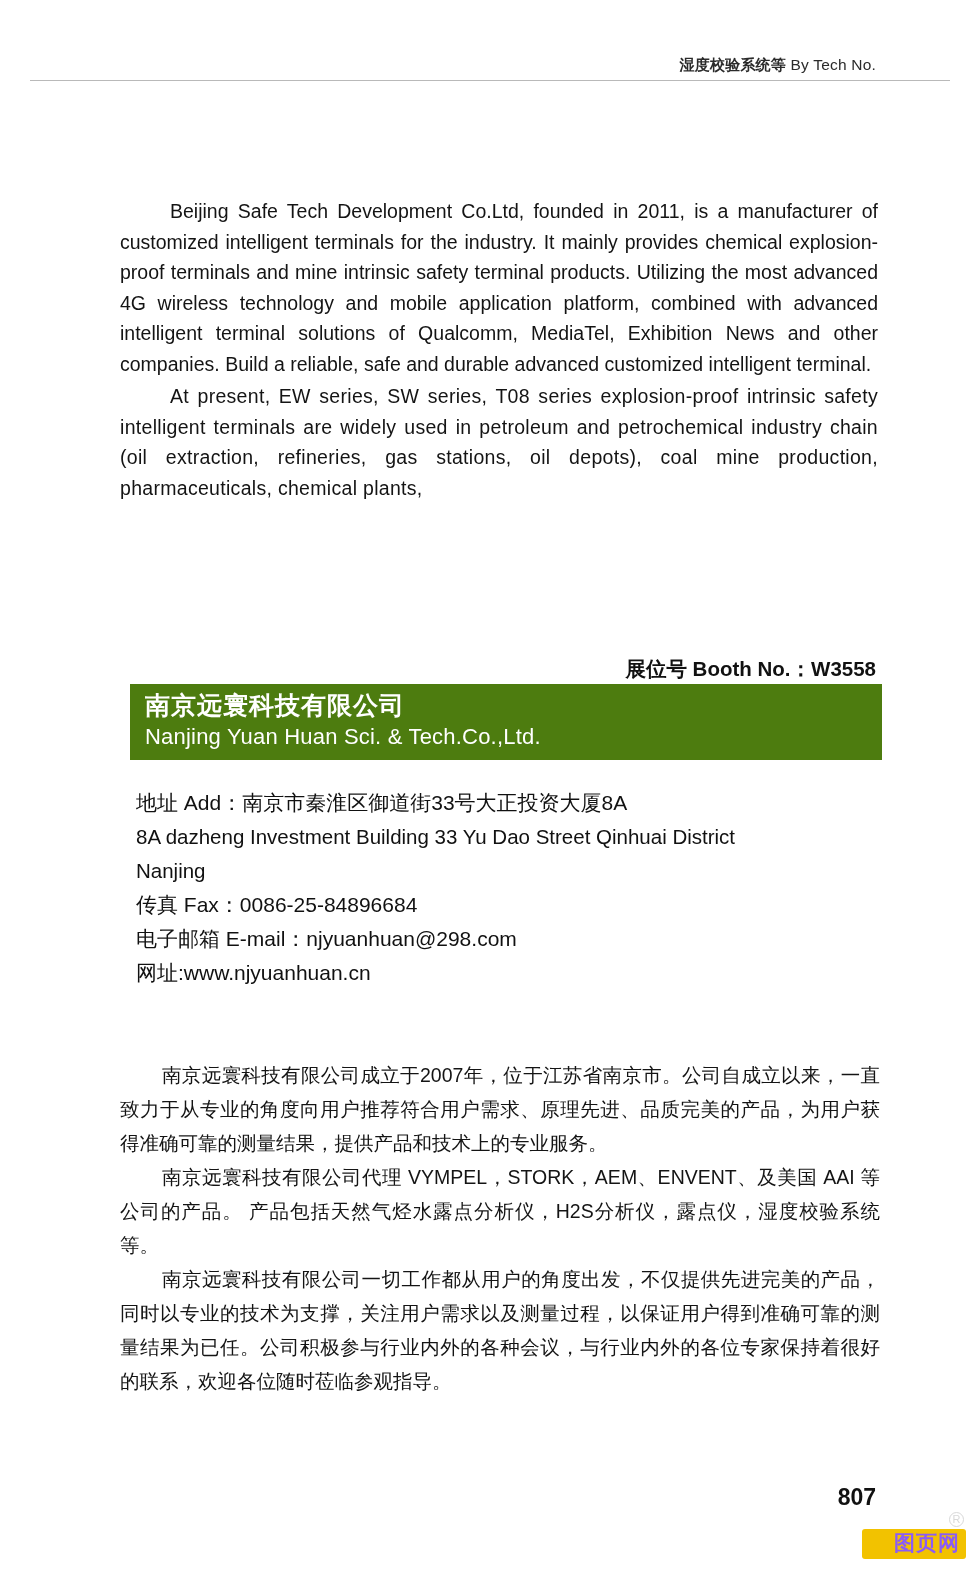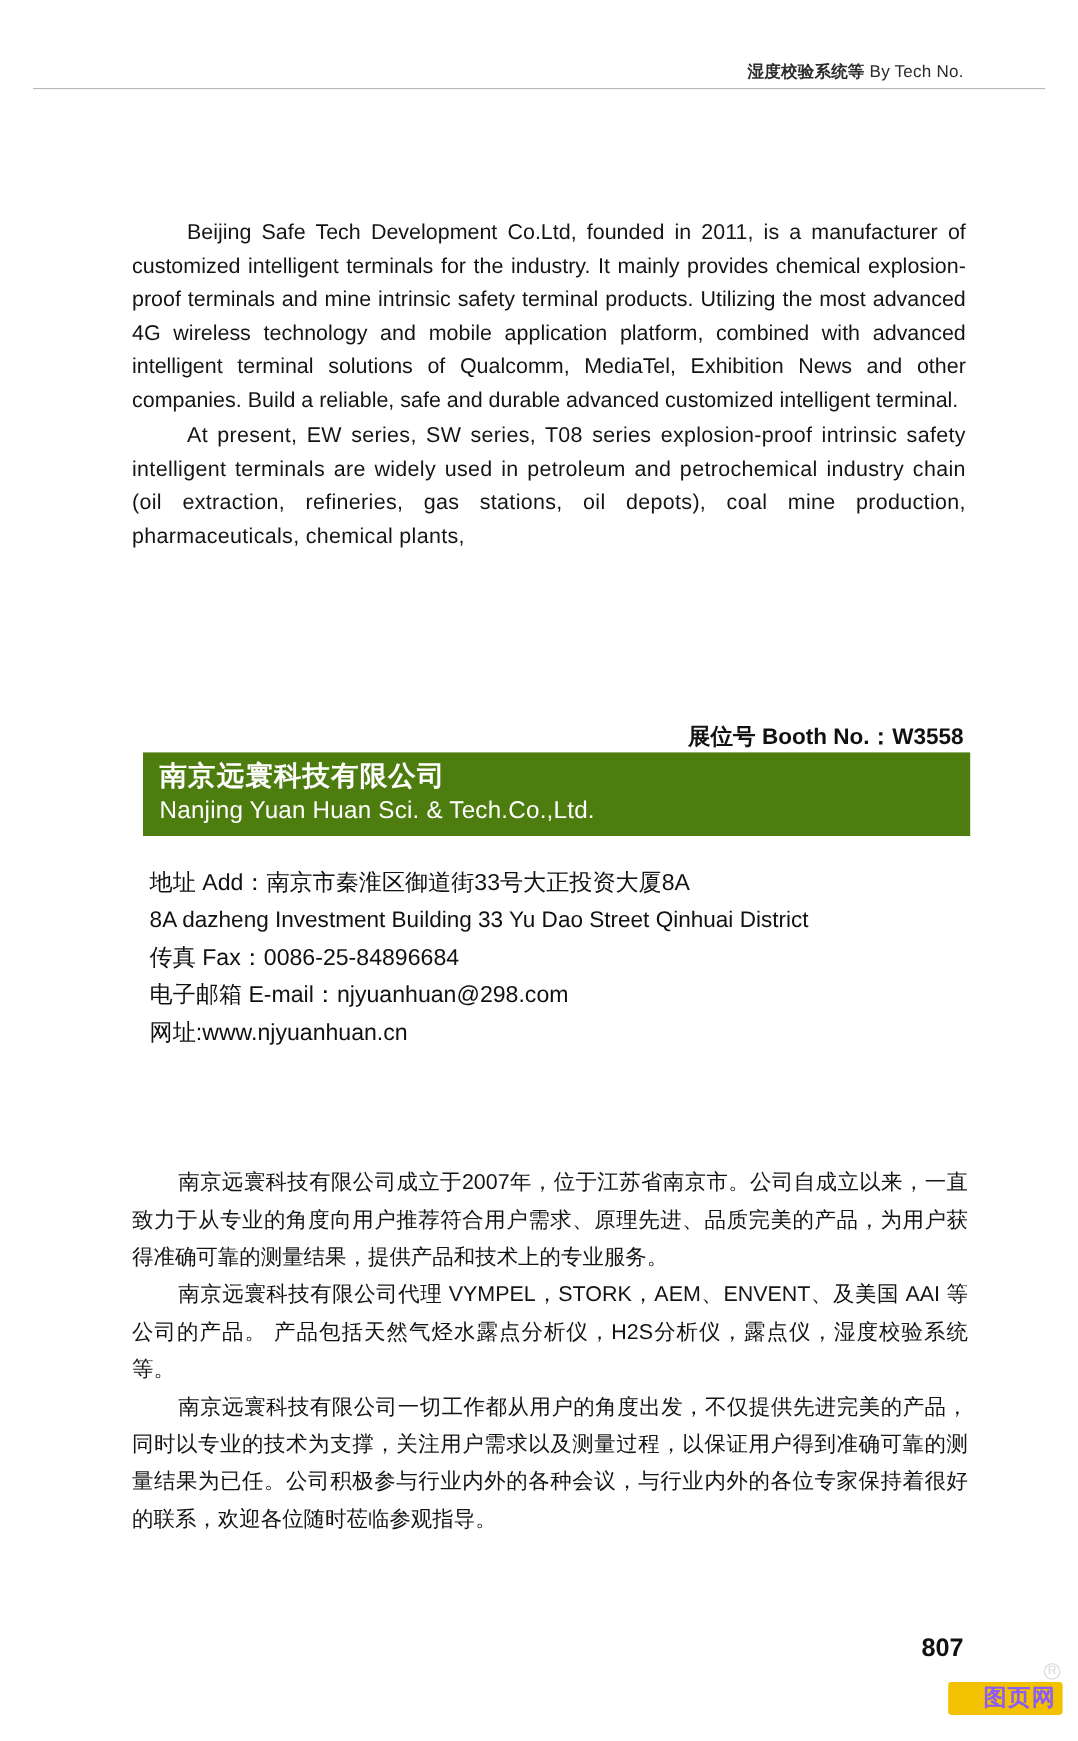--- a/index.html
+++ b/index.html
@@ -232,20 +232,21 @@
   <div class="booth-line">展位号 Booth No.：W3558</div>
 
   <div class="company-banner">
     <div class="cn-name">南京远寰科技有限公司</div>
     <div class="en-name">Nanjing Yuan Huan Sci. &amp; Tech.Co.,Ltd.</div>
   </div>
 
   <div class="contact">
     <div class="line">地址 Add：南京市秦淮区御道街33号大正投资大厦8A</div>
     <div class="addr-en">8A dazheng Investment Building 33 Yu Dao Street Qinhuai District</div>
+    <div class="addr-en-2">Nanjing</div>
     <div class="line">传真 Fax：0086-25-84896684</div>
     <div class="line">电子邮箱 E-mail：njyuanhuan@298.com</div>
     <div class="line">网址:www.njyuanhuan.cn</div>
   </div>
 
   <div class="cn-body">
     <p>南京远寰科技有限公司成立于2007年，位于江苏省南京市。公司自成立以来，一直致力于从专业的角度向用户推荐符合用户需求、原理先进、品质完美的产品，为用户获得准确可靠的测量结果，提供产品和技术上的专业服务。</p>
     <p>南京远寰科技有限公司代理 VYMPEL，STORK，AEM、ENVENT、及美国 AAI 等公司的产品。 产品包括天然气烃水露点分析仪，H2S分析仪，露点仪，湿度校验系统等。</p>
     <p>南京远寰科技有限公司一切工作都从用户的角度出发，不仅提供先进完美的产品，同时以专业的技术为支撑，关注用户需求以及测量过程，以保证用户得到准确可靠的测量结果为已任。公司积极参与行业内外的各种会议，与行业内外的各位专家保持着很好的联系，欢迎各位随时莅临参观指导。</p>
   </div>

